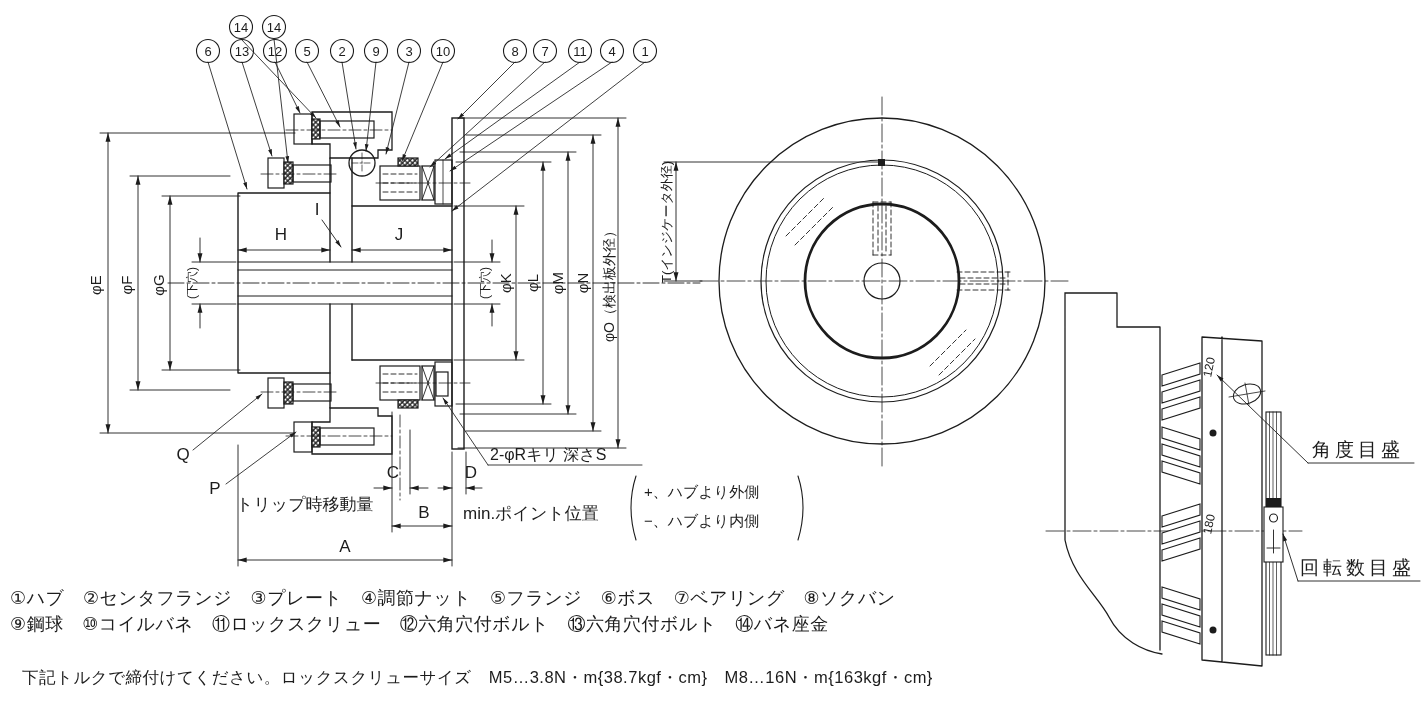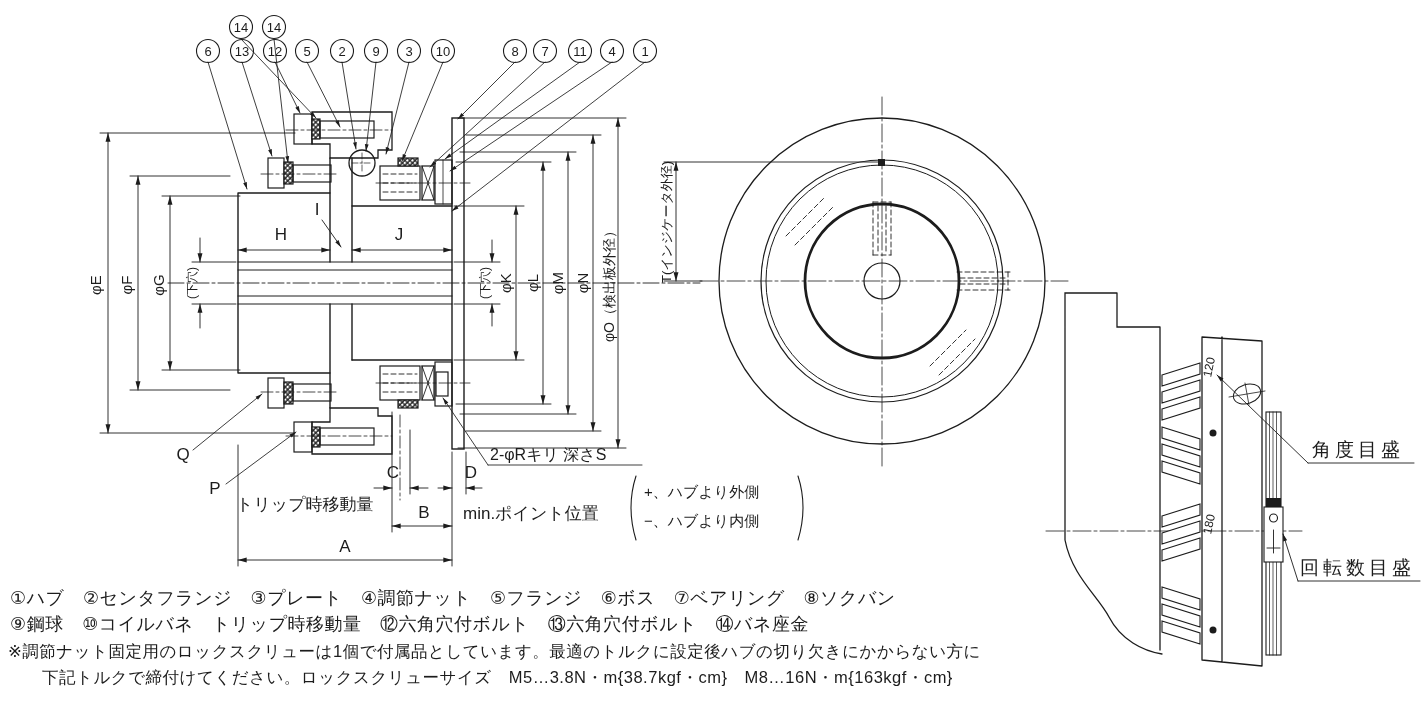--- a/index.html
+++ b/index.html
@@ -387,17 +387,16 @@
       <line x1="1298" y1="581" x2="1420" y2="581"></line>
       <line x1="1298" y1="581" x2="1283" y2="534" marker-end="url(#la)"></line>
     </g>
     <text class="sideL" x="1312" y="456" stroke="none">角度目盛</text>
     <text class="sideL" x="1300" y="574" stroke="none">回転数目盛</text>
   </g>
 </svg>
 
 
 <div class="txt" style="left:10px; top:586px;">①ハブ　②センタフランジ　③プレート　④調節ナット　⑤フランジ　⑥ボス　⑦ベアリング　⑧ソクバン</div>
-<div class="txt" style="left:10px; top:612px;">⑨鋼球　⑩コイルバネ　トリップ時移動量　⑫六角穴付ボルト　⑬六角穴付ボルト　⑭バネ座金</div>
-<div class="txt note" style="left:8px; top:641px;">※調節ナット固定用のロックスクリューは1個で付属品としています。最適のトルクに設定後ハブの切り欠きにかからない方に</div>
-<div class="txt note" style="left:42px; top:667px;">下記トルクで締付けてください。ロックスクリューサイズ　M5…3.8N・m{38.7kgf・cm}　M8…16N・m{163kgf・cm}</div>
+<div class="txt" style="left:10px; top:612px;">⑨鋼球　⑩コイルバネ　⑪ロックスクリュー　⑫六角穴付ボルト　⑬六角穴付ボルト　⑭バネ座金</div>
+<div class="txt note" style="left:22px; top:667px;">下記トルクで締付けてください。ロックスクリューサイズ　M5…3.8N・m{38.7kgf・cm}　M8…16N・m{163kgf・cm}</div>
 
 </div>
 
 </body></html>

